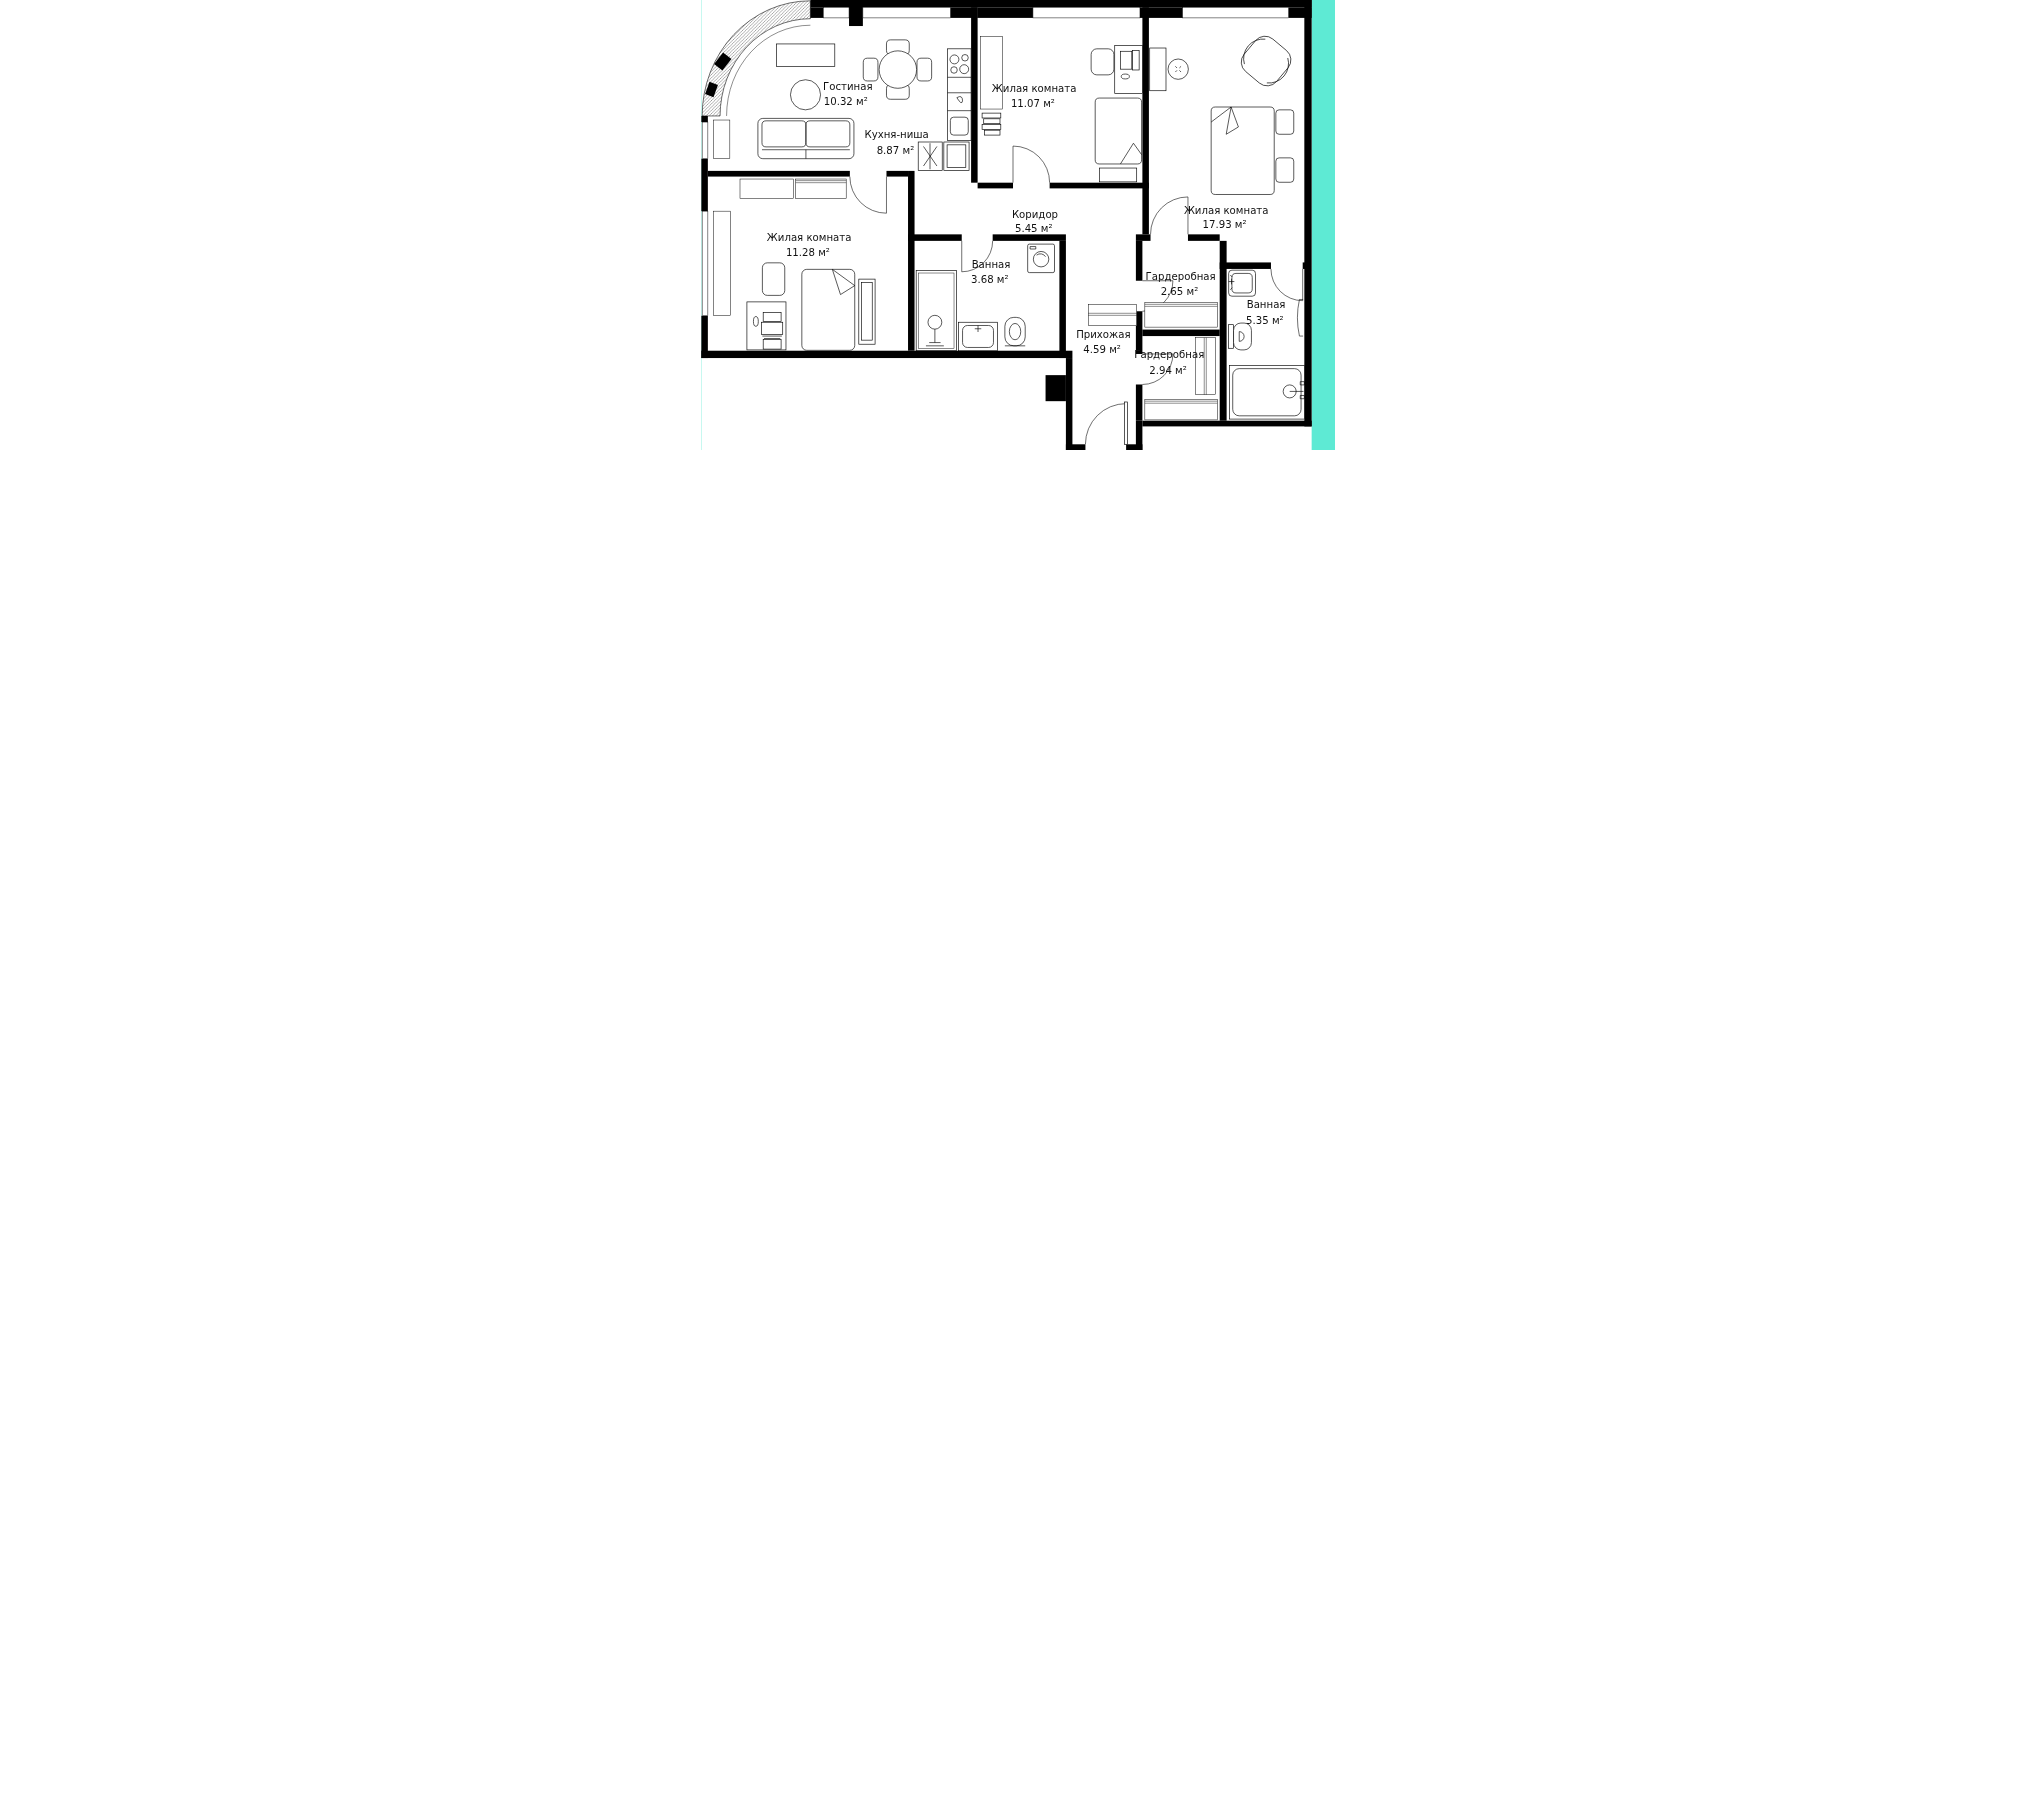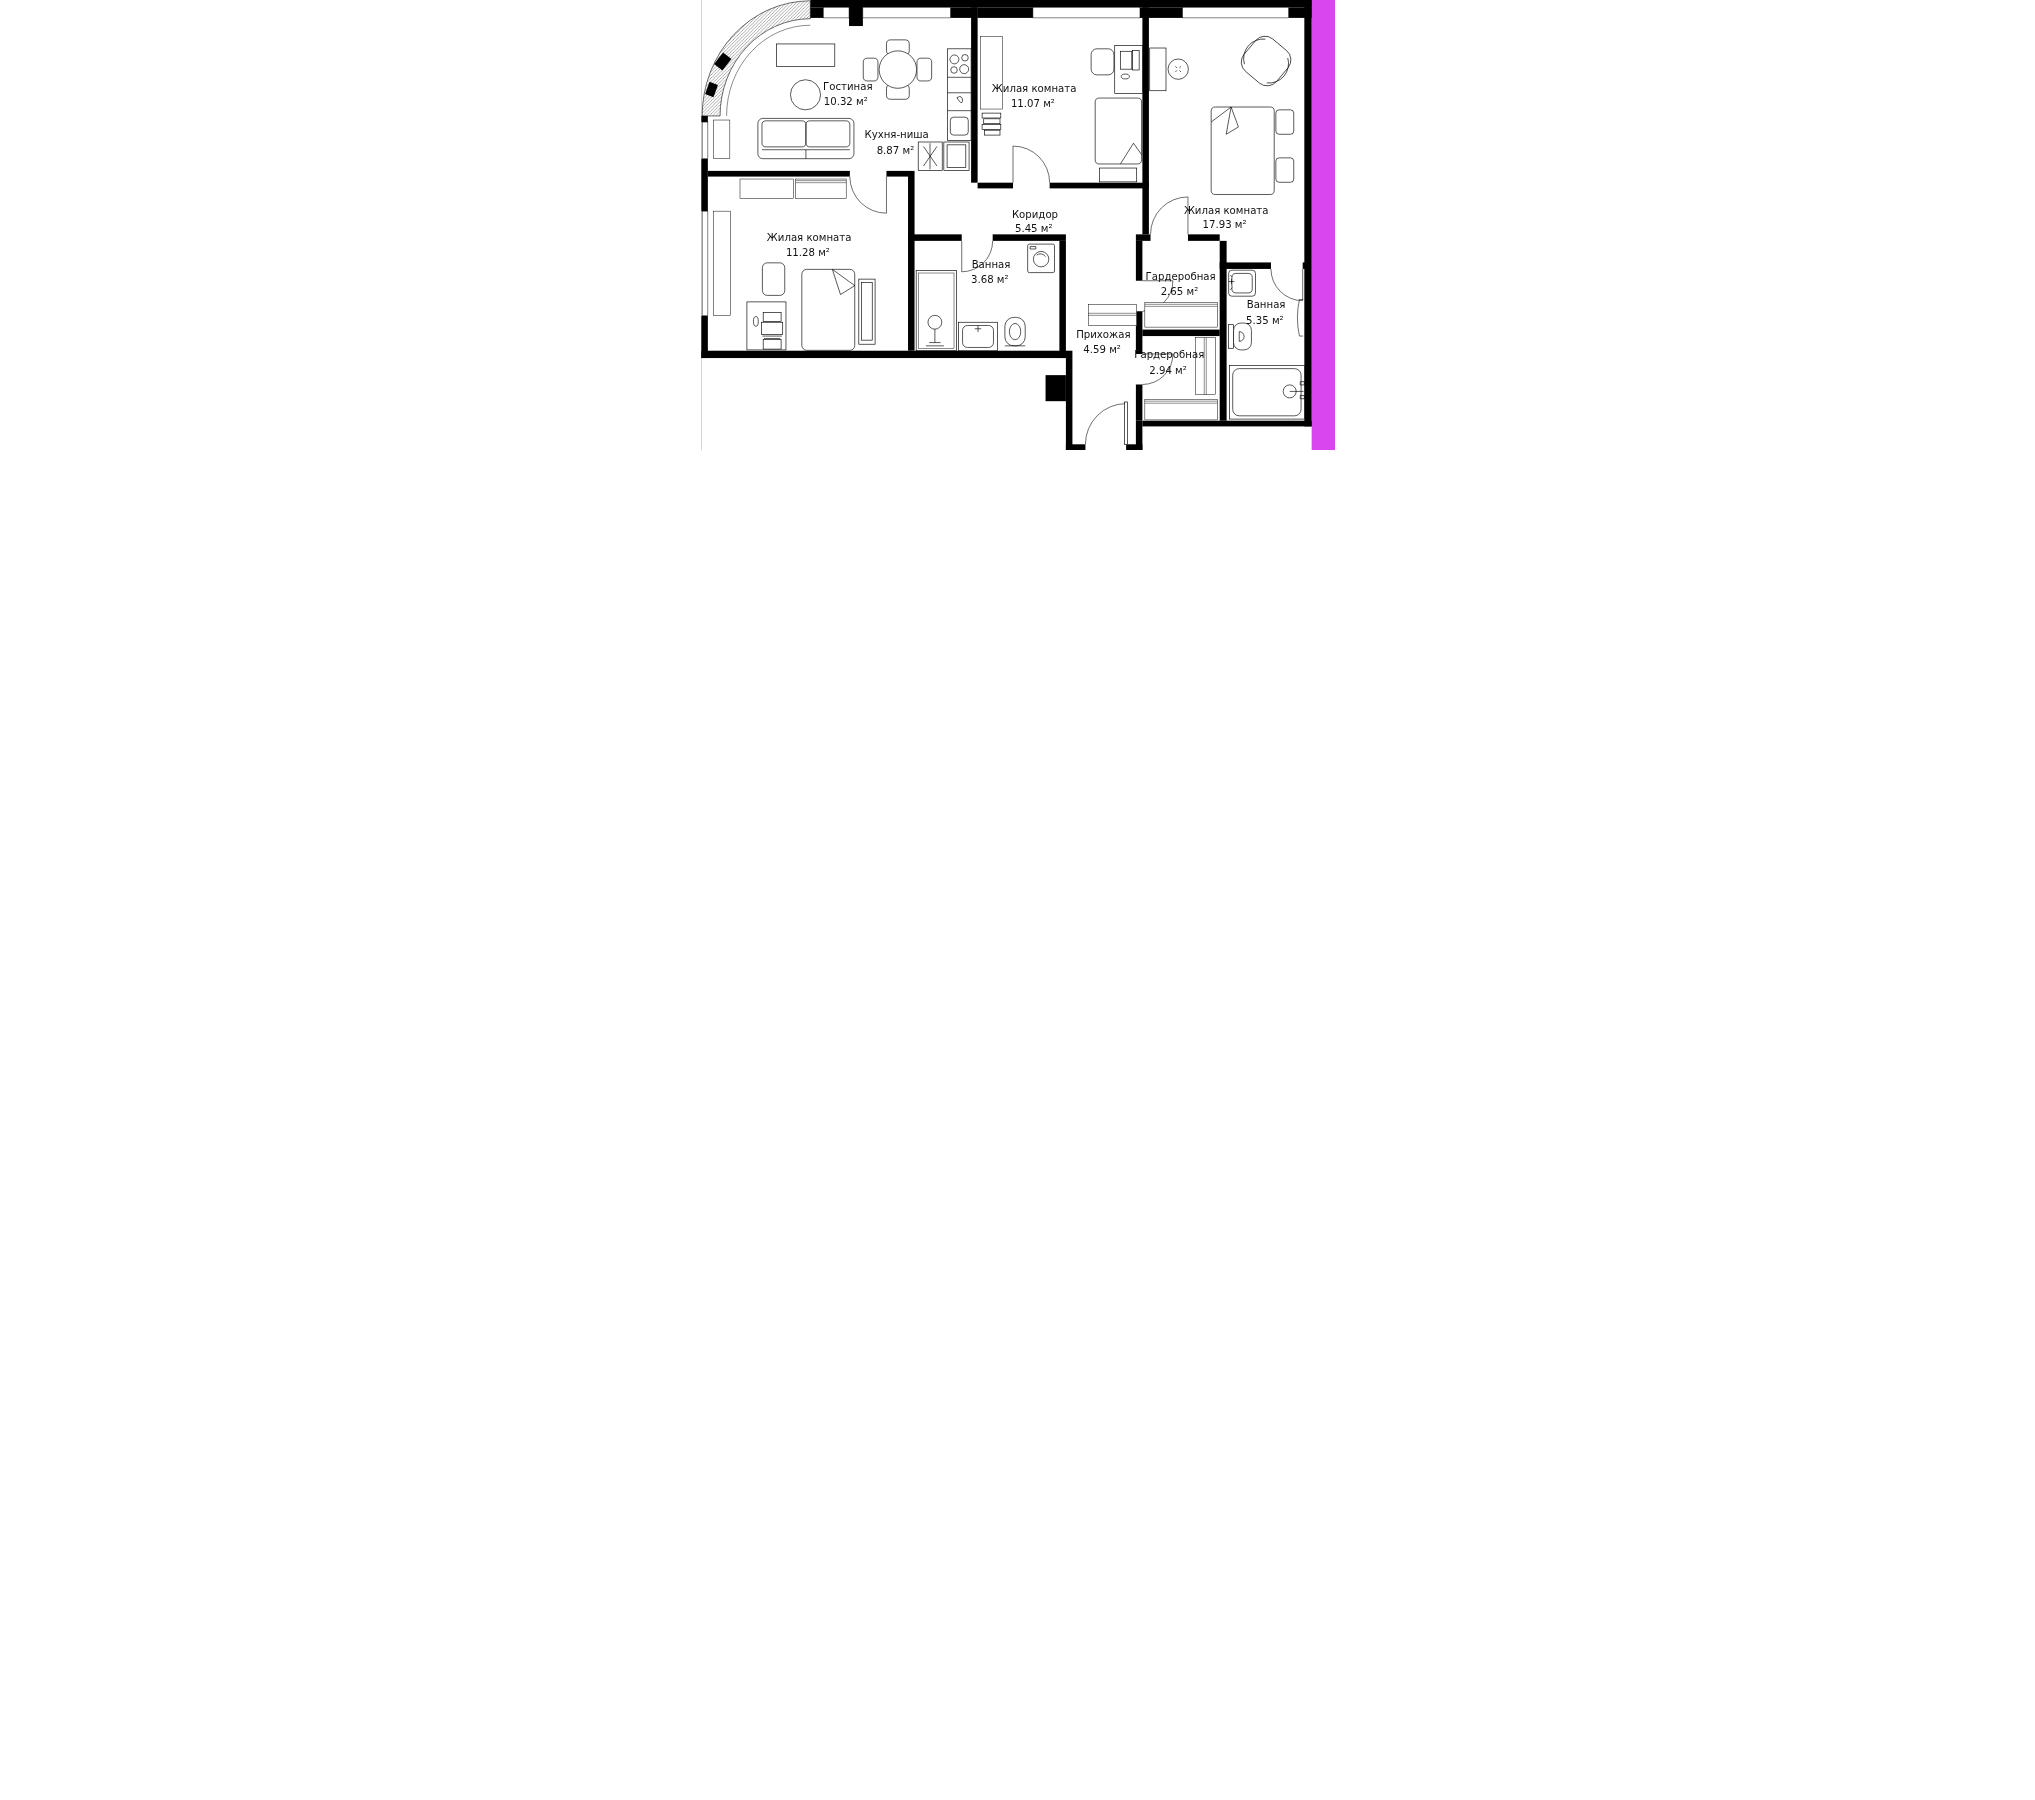--- a/index.html
+++ b/index.html
@@ -1,16 +1,16 @@
 <!DOCTYPE html>
 <html style="font-size:6.5px"><head>
 <meta charset="utf-8">
 <style>
   html,body{margin:0;padding:0;background:#ffffff;}
-  .stage{width:634px;height:450px;margin:0 auto;position:relative;background:#d946ef;}
+  .stage{width:634px;height:450px;margin:0 auto;position:relative;background:#5eead4;}
   svg{display:block;}
   .room-name, .room-area{
     font-family:"DejaVu Sans","Liberation Sans",sans-serif;
     font-size:25px; fill:#111; text-anchor:middle;
   }
   .wall{fill:#000;stroke:none;}
   .furn{fill:#fff;stroke:#000;stroke-width:1.6;}
   .furn-n{fill:none;stroke:#000;stroke-width:1.6;}
   .thin{fill:none;stroke:#000;stroke-width:1.1;}
   .door{fill:none;stroke:#000;stroke-width:1.4;}

